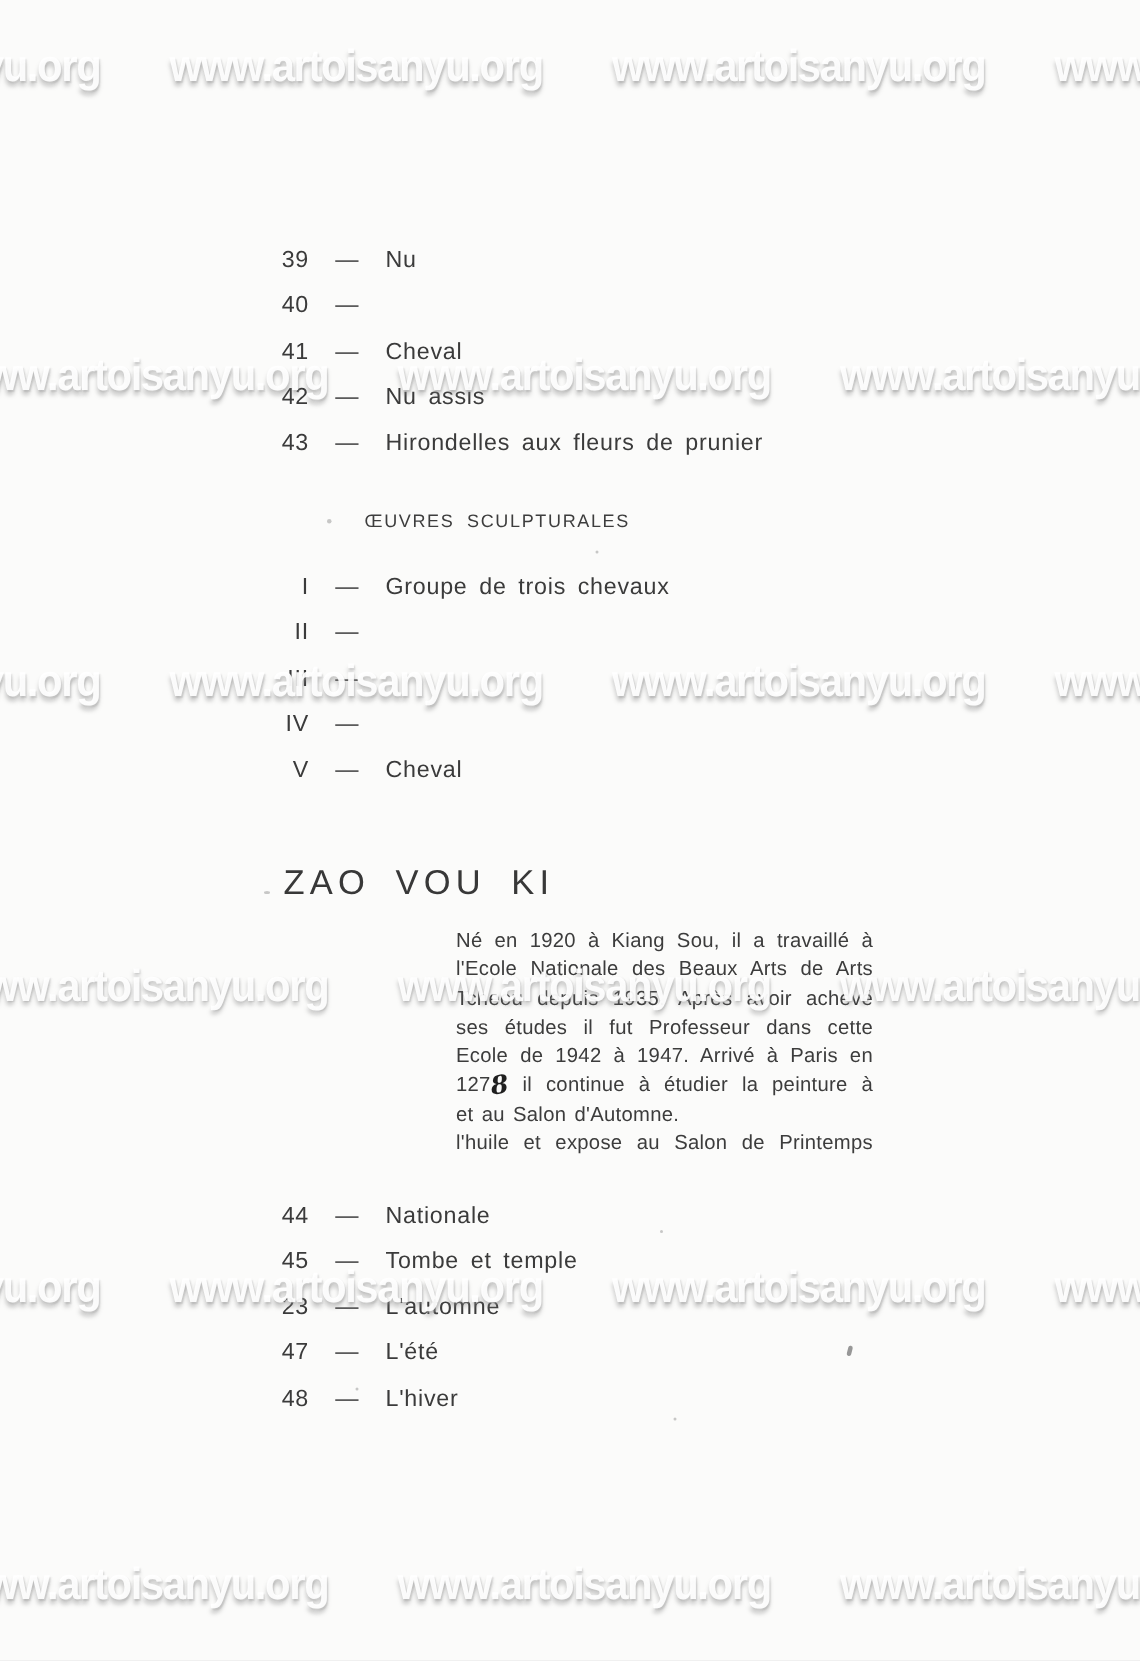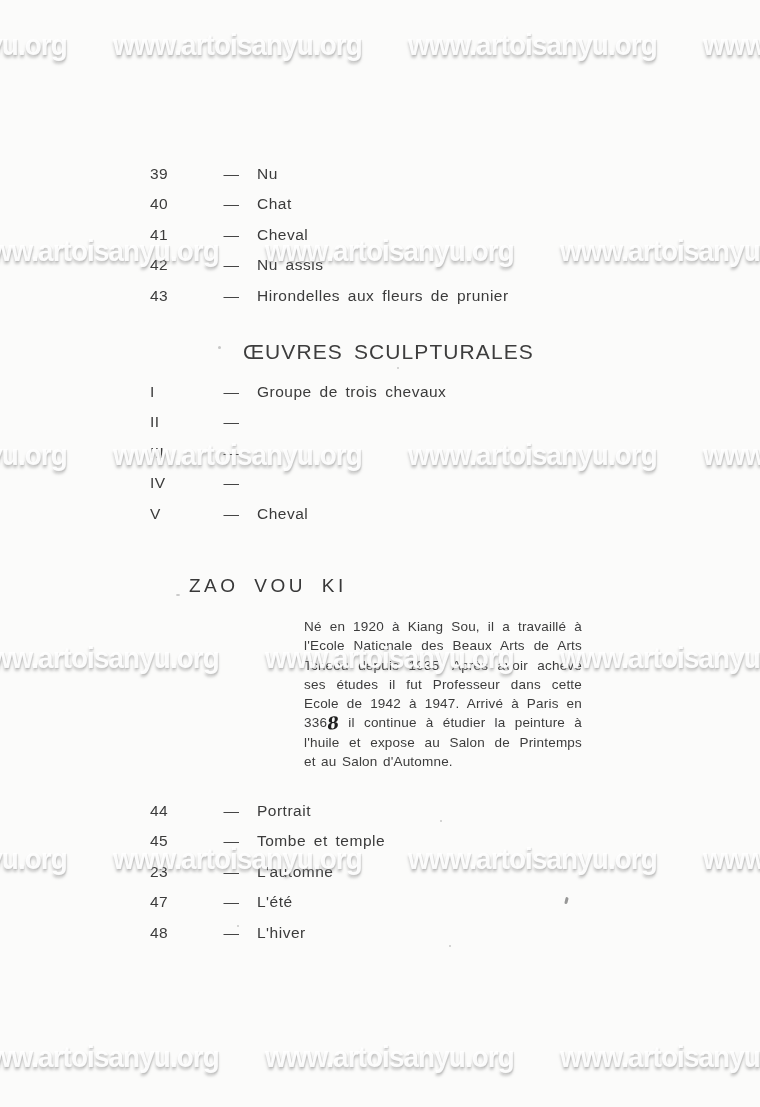--- a/index.html
+++ b/index.html
@@ -5,31 +5,31 @@
   html,body{margin:0;padding:0;background:#e8e8e8;}
   .page{
     position:relative;width:760px;height:1107px;margin:0 auto;
     background:#fbfbfa;overflow:hidden;
     font-family:"Liberation Sans",sans-serif;color:#3b3b3b;
   }
   
   .cat-list{position:absolute;left:150px;width:430px;z-index:1;}
   .cat-row{display:flex;height:30.45px;line-height:30.45px;
     font-size:15.5px;letter-spacing:.5px;word-spacing:3px;}
-  .num{width:56px;text-align:left;}
+  .num{width:56px;text-align:right;}
   .dash{width:51px;text-align:center;color:#454545;}
   .title{flex:1;white-space:nowrap;}
   #list-paintings{top:159px;}
   #list-sculptures{top:377px;}
   #list-zao{top:796px;}
   
   .heading1{position:absolute;left:243px;top:340px;z-index:1;
-    font-size:21px;letter-spacing:1.1px;word-spacing:4px;color:#3d3d3d;}
+    font-size:12px;letter-spacing:1.1px;word-spacing:4px;color:#3d3d3d;}
   .heading2{position:absolute;left:189px;top:575px;z-index:1;
-    font-size:19px;letter-spacing:3.5px;word-spacing:7px;color:#383838;}
+    font-size:23px;letter-spacing:3.5px;word-spacing:7px;color:#383838;}
   
   .bio{position:absolute;left:304px;top:617px;width:278px;z-index:1;
     font-size:13.5px;line-height:19.25px;letter-spacing:.2px;word-spacing:1.5px;
     color:#3c3c3c;}
   .bio-line{text-align:justify;text-align-last:justify;white-space:nowrap;overflow:visible;}
   .bio-line.last{text-align-last:left;}
   .scribble{display:inline-block;font-family:"DejaVu Serif",serif;
     font-style:italic;font-weight:700;font-size:17px;line-height:10px;
     transform:rotate(-7deg) translateY(2px);color:#1f1f1f;}
   
@@ -53,21 +53,20 @@
 
   <div class="cat-list" id="list-paintings">
     <div class="cat-row">
       <span class="num">39</span>
       <span class="dash">—</span>
       <span class="title">Nu</span>
     </div>
     <div class="cat-row">
       <span class="num">40</span>
       <span class="dash">—</span>
-      <span class="title">Chat</span>
     </div>
     <div class="cat-row">
       <span class="num">41</span>
       <span class="dash">—</span>
       <span class="title">Cheval</span>
     </div>
     <div class="cat-row">
       <span class="num">42</span>
       <span class="dash">—</span>
       <span class="title">Nu assis</span>
@@ -107,30 +106,30 @@
   </div>
 
   <div class="heading2">ZAO VOU KI</div>
 
   <div class="bio">
     <div class="bio-line">Né en 1920 à Kiang Sou, il a travaillé à</div>
     <div class="bio-line">l'Ecole Nationale des Beaux Arts de Arts</div>
     <div class="bio-line">Tcheou depuis 1935. Après avoir achevé</div>
     <div class="bio-line">ses études il fut Professeur dans cette</div>
     <div class="bio-line">Ecole de 1942 à 1947. Arrivé à Paris en</div>
-    <div class="bio-line"><span>336</span><span class="scribble">8</span><span> il continue à étudier la peinture à</span></div>
+    <div class="bio-line"><span>127</span><span class="scribble">8</span><span> il continue à étudier la peinture à</span></div>
+    <div class="bio-line last">et au Salon d'Automne.</div>
     <div class="bio-line">l'huile et expose au Salon de Printemps</div>
-    <div class="bio-line last">et au Salon d'Automne.</div>
   </div>
 
   <div class="cat-list" id="list-zao">
     <div class="cat-row">
       <span class="num">44</span>
       <span class="dash">—</span>
-      <span class="title">Portrait</span>
+      <span class="title">Nationale</span>
     </div>
     <div class="cat-row">
       <span class="num">45</span>
       <span class="dash">—</span>
       <span class="title">Tombe et temple</span>
     </div>
     <div class="cat-row">
       <span class="num">23</span>
       <span class="dash">—</span>
       <span class="title">L'automne</span>

